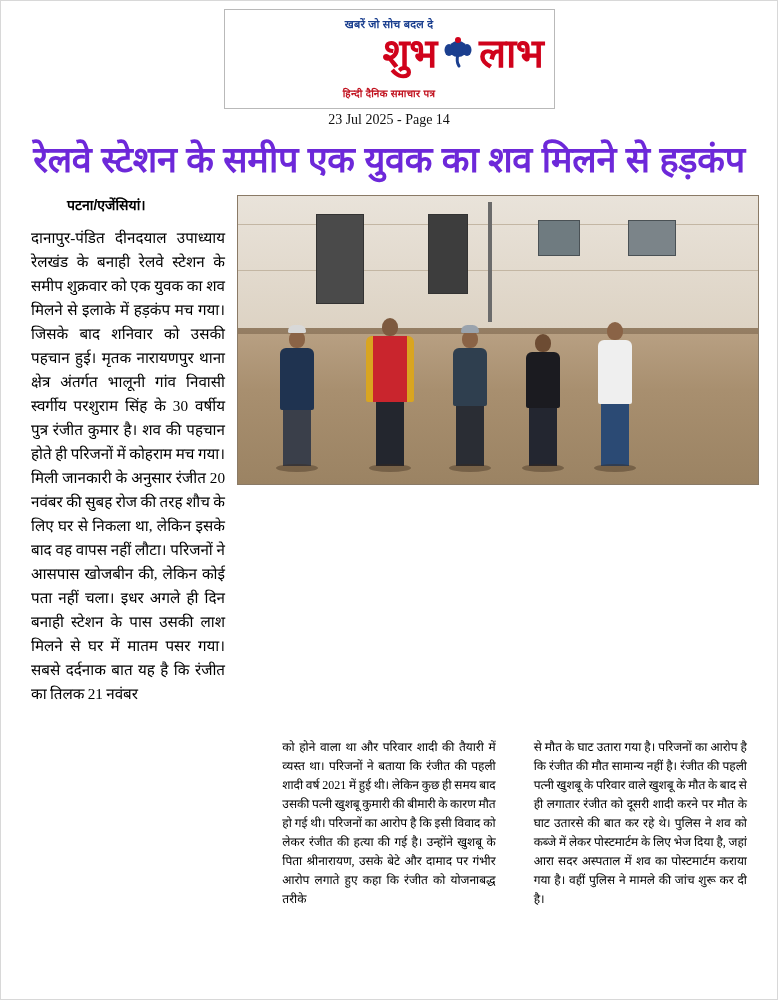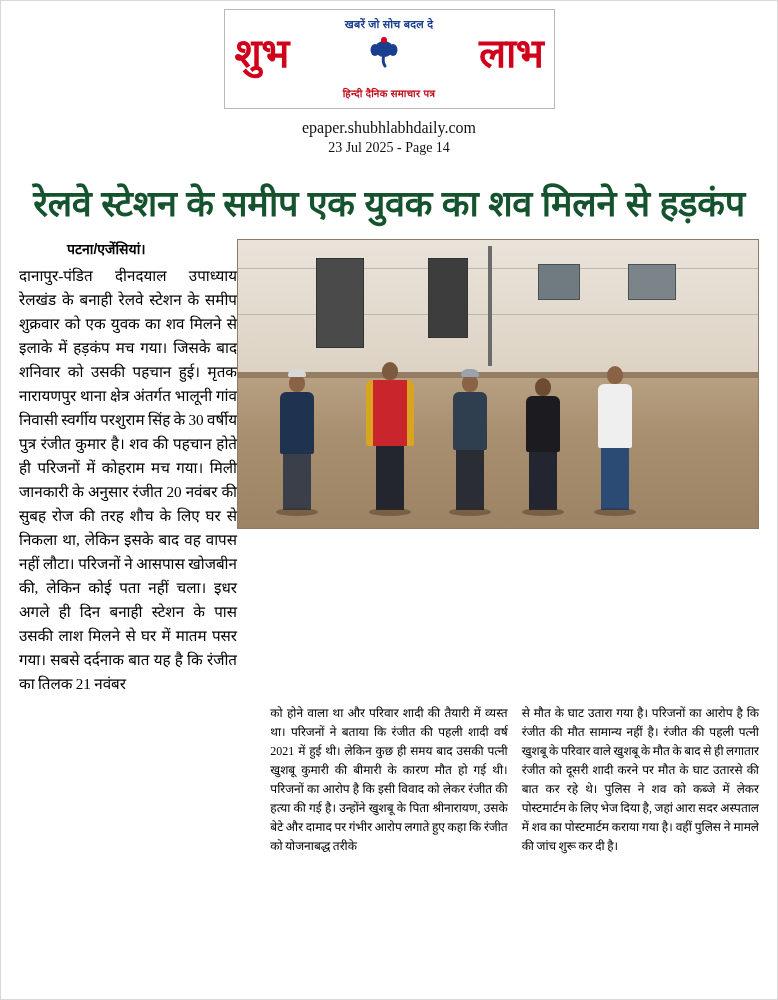--- a/index.html
+++ b/index.html
@@ -41,21 +41,21 @@
     font-family: "Liberation Sans", sans-serif;
     font-size: 11px;
     font-weight: bold;
     color: #1b3f8f;
     letter-spacing: 0.2px;
     margin-bottom: 1px;
   }
   .logo-main {
     display: flex;
     align-items: center;
-    justify-content: space-between;
+    justify-content: flex-end;
     gap: 6px;
   }
   .logo-word {
     font-family: "Liberation Sans", sans-serif;
     font-size: 40px;
     line-height: 1.05;
     font-weight: bold;
     color: #d0021b;
     letter-spacing: -0.5px;
   }
@@ -84,27 +84,27 @@
   .date-line {
     text-align: center;
     font-family: "Liberation Serif", serif;
     font-size: 14px;
     margin-top: 3px;
     color: #111;
   }
 
   
   .headline {
-    margin: 24px 22px 6px 22px;
+    margin: 8px 22px 6px 22px;
     text-align: center;
     font-family: "Liberation Sans", sans-serif;
     font-weight: bold;
     font-size: 36px;
     line-height: 1.35;
-    color: #14532d;
+    color: #6d28d9;
     letter-spacing: -0.3px;
   }
 
   
   .content {
     margin: 10px 18px 0 18px;
     display: grid;
     grid-template-columns: 218px 1fr;
   }
   .byline {
@@ -114,21 +114,21 @@
     margin-bottom: 6px;
     padding-left: 48px;
   }
   .col-text {
     font-size: 15.2px;
     line-height: 1.58;
     text-align: justify;
     text-justify: inter-word;
     word-spacing: -0.5px;
   }
-  .col-text p { margin: 0; }
+  .col-text p { margin: 12px; }
   .photo {
     width: 100%;
     height: 290px;
     position: relative;
     overflow: hidden;
     background: #c8b49a;
     border: 1px solid #8a7a66;
     box-sizing: border-box;
   }
   .ph-wall {
@@ -212,21 +212,20 @@
             <path d="M15 18 q-2 8 1 12" stroke="#1b3f8f" stroke-width="3" fill="none" stroke-linecap="round"></path>
             <circle cx="15" cy="4" r="3" fill="#d0021b"></circle>
           </svg>
         </span>
         <span class="logo-word">लाभ</span>
       </div>
       <div class="logo-tagline-bottom">हिन्दी दैनिक समाचार पत्र</div>
     </div>
   </div>
 
-  <div class="epaper-line">epaper.shubhlabhdaily.com</div>
   <div class="date-line">23 Jul 2025 - Page 14</div>
 
   <div class="headline">रेलवे स्टेशन के समीप एक युवक का शव मिलने से हड़कंप</div>
 
   <div class="content">
     <div>
       <div class="byline">पटना/एजेंसियां।</div>
       <div class="col-text">
         <p>दानापुर-पंडित दीनदयाल उपाध्याय रेलखंड के बनाही रेलवे स्टेशन के समीप शुक्रवार को एक युवक का शव मिलने से इलाके में हड़कंप मच गया। जिसके बाद शनिवार को उसकी पहचान हुई। मृतक नारायणपुर थाना क्षेत्र अंतर्गत भालूनी गांव निवासी स्वर्गीय परशुराम सिंह के 30 वर्षीय पुत्र रंजीत कुमार है। शव की पहचान होते ही परिजनों में कोहराम मच गया। मिली जानकारी के अनुसार रंजीत 20 नवंबर की सुबह रोज की तरह शौच के लिए घर से निकला था, लेकिन इसके बाद वह वापस नहीं लौटा। परिजनों ने आसपास खोजबीन की, लेकिन कोई पता नहीं चला। इधर अगले ही दिन बनाही स्टेशन के पास उसकी लाश मिलने से घर में मातम पसर गया। सबसे दर्दनाक बात यह है कि रंजीत का तिलक 21 नवंबर</p>
       </div>

